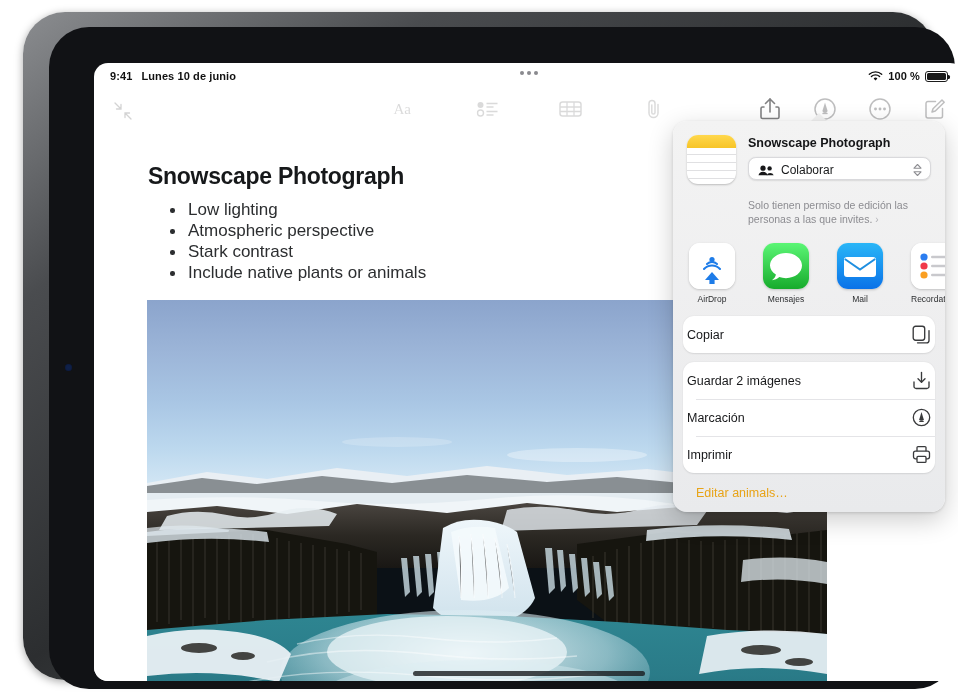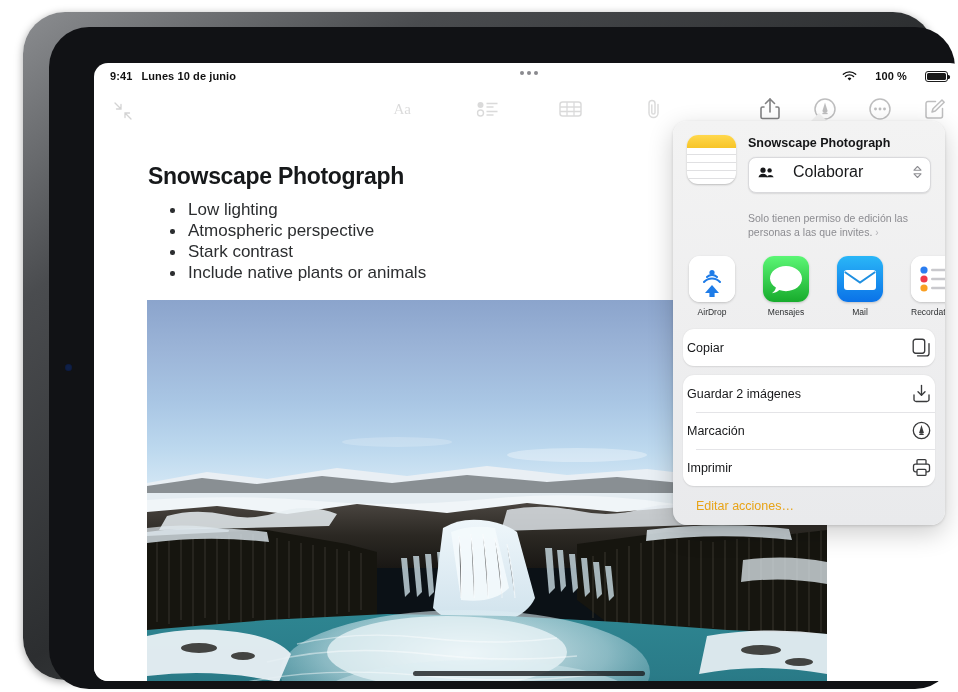--- a/index.html
+++ b/index.html
@@ -79,21 +79,21 @@
     display: flex;
     align-items: center;
     gap: 9px;
     white-space: nowrap;
   }
   .status-right {
     position: absolute;
     right: 16px;
     display: flex;
     align-items: center;
-    gap: 18px;
+    gap: 5px;
     white-space: nowrap;
   }
   .multitask-dots {
     position: absolute;
     left: 50%;
     top: 8px;
     transform: translateX(-50%);
     display: flex;
     gap: 3px;
   }
@@ -288,26 +288,26 @@
     font-weight: bold;
     color: #141517;
     white-space: nowrap;
     overflow: hidden;
     text-overflow: ellipsis;
     margin-bottom: 7px;
   }
   .collab-select {
     display: flex;
     align-items: center;
-    gap: 19px;
+    gap: 7px;
     background: #ffffff;
     border: 0.8px solid #d9d9dc;
     border-radius: 8px;
-    padding: 5px 8px 11px 9px;
-    font-size: 16px;
+    padding: 5px 8px 2px 9px;
+    font-size: 12px;
     color: #17181a;
     box-shadow: 0 0.5px 1.5px rgba(0,0,0,0.10);
   }
   .collab-select .label { flex: 1; font-weight: normal; }
   .perm-text {
     margin-top: 18px;
     font-size: 10.5px;
     line-height: 14px;
     color: #8c8c91;
     padding-right: 4px;
@@ -810,19 +810,19 @@
               <span class="ricon">
                 <svg width="19" height="19" viewBox="0 0 19 19">
                   <path d="M5 6.2 L5 2.6 a1 1 0 0 1 1 -1 L13 1.6 a1 1 0 0 1 1 1 L14 6.2" fill="none" stroke="#17181a" stroke-width="1.3"></path>
                   <rect x="1.5" y="6.2" width="16" height="7.6" rx="2" fill="none" stroke="#17181a" stroke-width="1.3"></rect>
                   <rect x="5" y="11.4" width="9" height="6" rx="1" fill="#ffffff" stroke="#17181a" stroke-width="1.3"></rect>
                 </svg>
               </span>
             </div>
           </div>
 
-          <div class="edit-actions">Editar acciones…</div>
+          <div class="edit-actions">Editar animals…</div>
         </div>
 
       </div>
     </div>
   </div>
 </div>
 
 </body></html>

